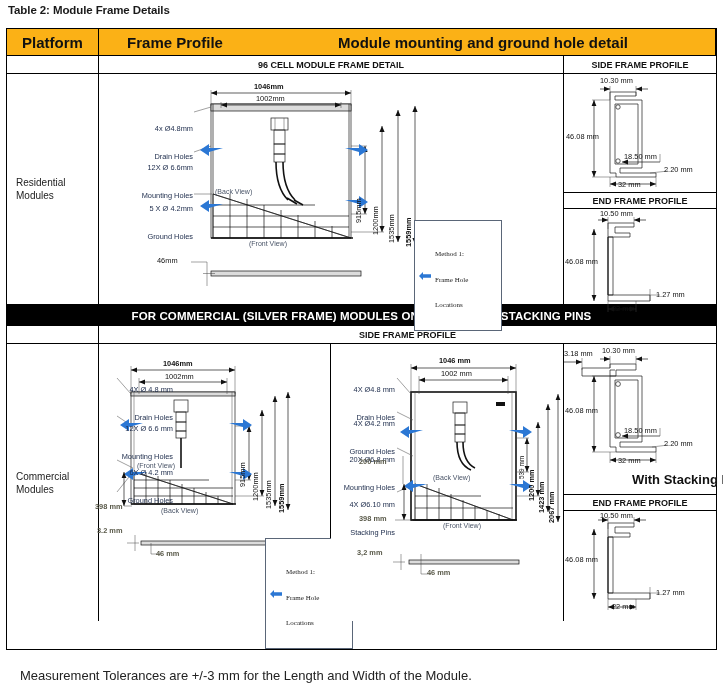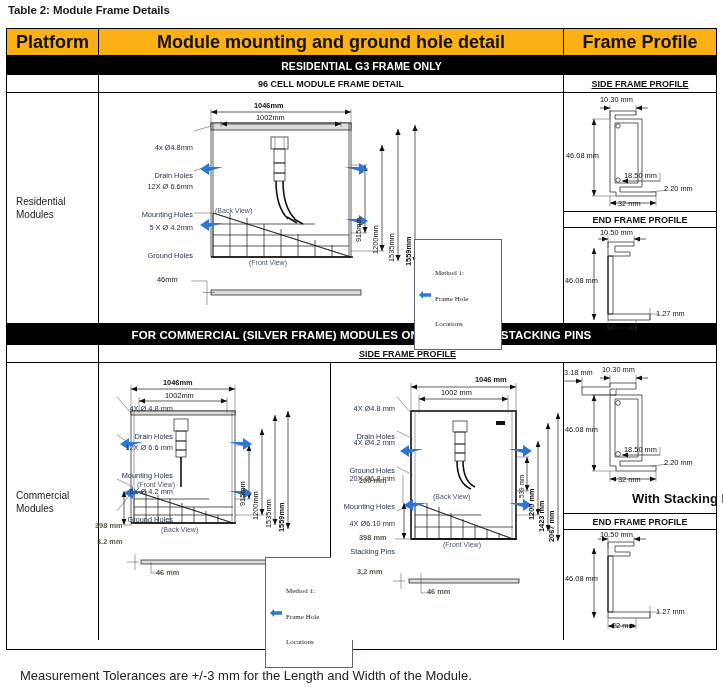--- a/index.html
+++ b/index.html
@@ -26,21 +26,21 @@
     width:711px;height:622px;
     border:1px solid #000;
     box-sizing:border-box;
   }
 
   
   .hdr-row{display:flex;height:26px;border-bottom:1px solid #000;}
   .hdr-cell{
     background:#FBB116;
     display:flex;align-items:center;justify-content:center;
-    font-weight:bold;font-size:18px;color:#111;
+    font-weight:bold;font-size:15px;color:#111;
     box-sizing:border-box;
   }
   .hdr-cell.c1{width:92px;border-right:1px solid #000;}
   .hdr-cell.c2{width:465px;border-right:1px solid #000;}
   .hdr-cell.c3{flex:1;}
 
   
   .band{
     background:#000;color:#fff;height:19px;
     display:flex;align-items:center;justify-content:center;
@@ -52,21 +52,21 @@
   .sub-row{display:flex;height:17px;border-bottom:1px solid #000;}
   .sub-cell{
     display:flex;align-items:center;justify-content:center;
     font-weight:bold;font-size:9px;box-sizing:border-box;
     background:#fff;color:#111;
   }
   .sub-cell.empty{width:92px;border-right:1px solid #000;}
   .sub-cell.mid{width:465px;border-right:1px solid #000;}
   .sub-cell.mid-a{width:232px;border-right:1px solid #000;}
   .sub-cell.mid-b{width:233px;border-right:1px solid #000;}
-  .sub-cell.right{flex:1;text-decoration:underline;}
+  .sub-cell.right{flex:1;}
 
   
   .body-row{display:flex;box-sizing:border-box;}
   .cell{box-sizing:border-box;position:relative;background:#fff;}
   .cell.platform{width:92px;border-right:1px solid #000;display:flex;align-items:center;}
   .cell.platform .lbl{padding-left:9px;font-size:10px;line-height:13px;color:#222;}
   .cell.draw{width:465px;border-right:1px solid #000;}
   .cell.draw-a{width:232px;border-right:1px solid #000;}
   .cell.draw-b{width:233px;border-right:1px solid #000;}
   .cell.prof{flex:1;}
@@ -133,25 +133,24 @@
 <body>
 
 <div class="page">
 
   <div class="table-title">Table 2: Module Frame Details</div>
 
   <div class="tbl">
 
     <div class="hdr-row">
       <div class="hdr-cell c1">Platform</div>
+      <div class="hdr-cell c3">Frame Profile</div>
       <div class="hdr-cell c2">Module mounting and ground hole detail</div>
-      <div class="hdr-cell c3">Frame Profile</div>
     </div>
 
-    <div class="band">RESIDENTIAL G3 FRAME ONLY</div>
 
     <div class="sub-row">
       <div class="sub-cell empty"></div>
       <div class="sub-cell mid">96 CELL MODULE FRAME DETAIL</div>
       <div class="sub-cell right">SIDE FRAME PROFILE</div>
     </div>
 
     <div class="body-row" style="height:231px;border-bottom:1px solid #000;">
 
       <div class="cell platform">
@@ -480,21 +479,21 @@
           <div class="dimtext" style="left:66px;top:28px;">1002mm</div>
 
           <div class="vert" style="left:148px;top:134px;">915mm</div>
           <div class="vert" style="left:161px;top:148px;">1200mm</div>
           <div class="vert" style="left:174px;top:156px;">1535mm</div>
           <div class="vert bold" style="left:187px;top:160px;">1559mm</div>
 
           <div class="viewlbl" style="left:38px;top:118px;">(Front View)</div>
           <div class="viewlbl" style="left:62px;top:163px;">(Back View)</div>
           <div class="dimtext bold" style="left:-4px;top:158px;color:#5a5a4a;">398 mm</div>
-          <div class="dimtext bold" style="left:-2px;top:174px;color:#5a5a4a;">3.2 mm</div>
+          <div class="dimtext bold" style="left:-2px;top:182px;color:#5a5a4a;">3.2 mm</div>
           <div class="dimtext bold" style="left:57px;top:205px;color:#5a5a4a;">46 mm</div>
 
           <div class="legend" style="left:166px;top:194px;width:62px;">
             <svg class="arr" viewBox="0 0 12 8">
               <path d="M12 2.2 H4 V0 L0 4 L4 8 V5.8 H12 Z" class="arrow-blue"></path>
             </svg>
             <div>Method 1:</div>
             <div>Frame Hole</div>
             <div>Locations</div>
           </div>
@@ -594,21 +593,21 @@
           </div>
           <div class="callout b" style="left:-2px;top:93px;width:66px;">
             <div>20X Ø6.8 mm</div>
             <div>Mounting Holes</div>
           </div>
           <div class="callout b" style="left:-2px;top:138px;width:66px;">
             <div>4X Ø6.10 mm</div>
             <div>Stacking Pins</div>
           </div>
 
-          <div class="dimtext bold" style="left:108px;top:12px;margin-left:36px;">1046 mm</div>
+          <div class="dimtext bold" style="left:108px;top:12px;">1046 mm</div>
           <div class="dimtext" style="left:110px;top:25px;">1002 mm</div>
 
           <div class="vert" style="left:194px;top:128px;font-size:6.4px;">539 mm</div>
           <div class="vert bold" style="left:205px;top:148px;">1200 mm</div>
           <div class="vert bold" style="left:215px;top:160px;">1423 mm</div>
           <div class="vert bold" style="left:225px;top:170px;">2067 mm</div>
 
           <div class="dimtext bold" style="left:28px;top:113px;color:#5a5a4a;">200 mm</div>
           <div class="dimtext bold" style="left:28px;top:170px;color:#5a5a4a;">398 mm</div>
           <div class="dimtext bold" style="left:26px;top:204px;color:#5a5a4a;">3,2 mm</div>

